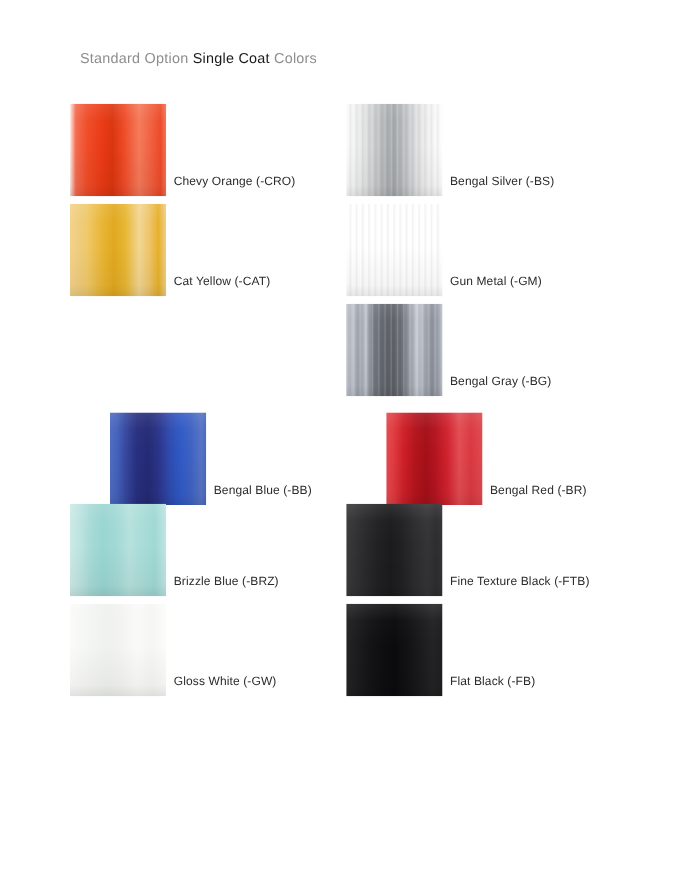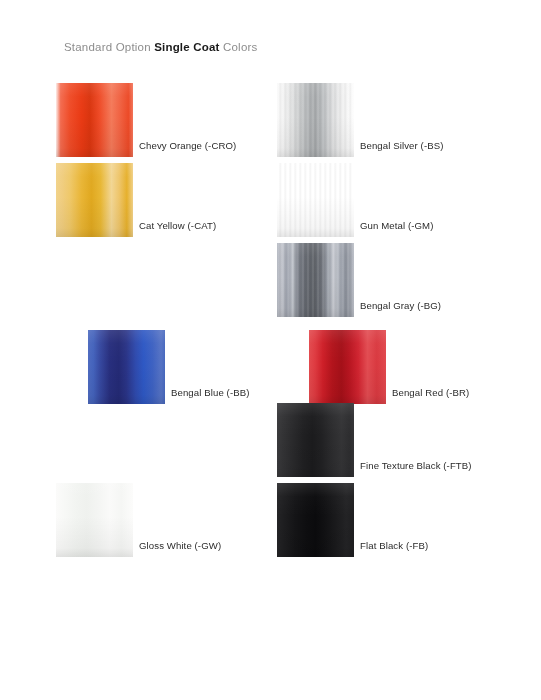--- a/index.html
+++ b/index.html
@@ -26,21 +26,21 @@
   .heading {
     position: absolute;
     left: 64px;
     top: 41px;
     font-size: 11.5px;
     letter-spacing: 0.2px;
     color: #8d8d8d;
     white-space: nowrap;
   }
   .heading .strong {
-    font-weight: bold;
+    font-weight: normal;
     color: #1a1a1a;
   }
 
   
   .grid {
     position: absolute;
     left: 0;
     top: 0;
     width: 429px;
     height: 700px;
@@ -140,20 +140,28 @@
 
     <div class="swatch-cell col-left r3">
       <div class="chip">
         <div class="base" style="background: linear-gradient(to right, rgb(78, 107, 192) 0%, rgb(68, 99, 188) 7%, rgb(54, 72, 159) 16%, rgb(40, 47, 126) 28%, rgb(36, 42, 117) 40%, rgb(42, 52, 135) 50%, rgb(47, 75, 174) 62%, rgb(46, 88, 196) 72%, rgb(62, 98, 194) 84%, rgb(86, 115, 196) 95%, rgb(71, 104, 190) 100%);"></div>
         <div class="streak"></div>
         <div class="sheen"></div>
       </div>
       <div class="chip-label">Bengal Blue (-BB)</div>
     </div>
 
+    <div class="swatch-cell col-left r4">
+      <div class="chip">
+        <div class="base" style="background: linear-gradient(to right, rgb(205, 234, 230) 0%, rgb(189, 228, 224) 10%, rgb(166, 218, 214) 22%, rgb(153, 213, 209) 34%, rgb(163, 217, 213) 48%, rgb(182, 225, 221) 62%, rgb(169, 220, 216) 76%, rgb(159, 216, 212) 88%, rgb(191, 229, 226) 100%);"></div>
+        <div class="streak"></div>
+        <div class="sheen"></div>
+      </div>
+      <div class="chip-label">Brizzle Blue (-BRZ)</div>
+    </div>
 
     <div class="swatch-cell col-left r5">
       <div class="chip">
         <div class="base" style="background: linear-gradient(to right, rgb(251, 251, 250) 0%, rgb(247, 248, 246) 12%, rgb(242, 244, 241) 26%, rgb(239, 241, 238) 40%, rgb(244, 245, 243) 55%, rgb(250, 250, 249) 70%, rgb(245, 246, 244) 85%, rgb(252, 252, 251) 100%);"></div>
         <div class="streak"></div>
         <div class="sheen"></div>
       </div>
       <div class="chip-label">Gloss White (-GW)</div>
     </div>
 

